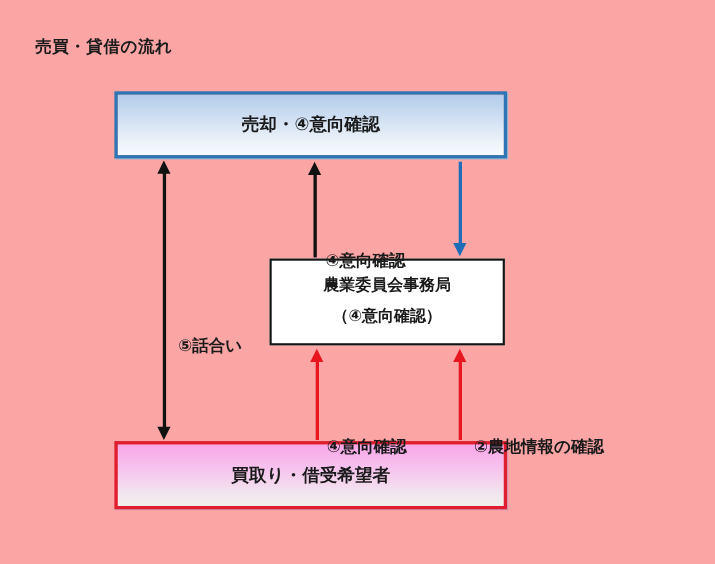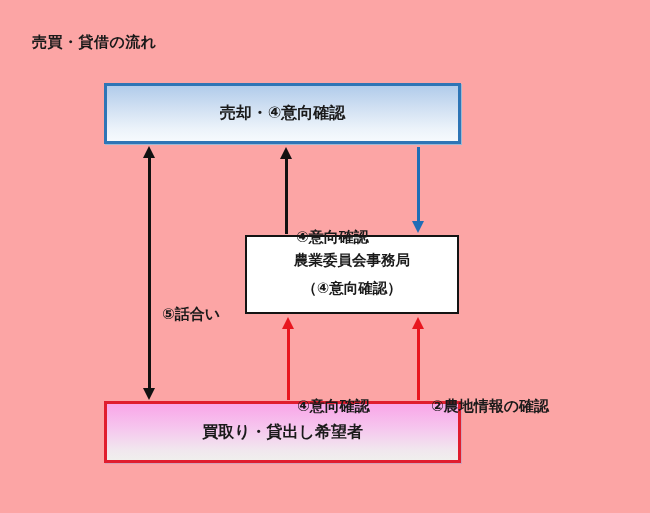--- a/index.html
+++ b/index.html
@@ -96,21 +96,21 @@
   <div class="node node-seller">
     <span>売却・④意向確認</span>
   </div>
 
   <div class="node node-office">
     <span>農業委員会事務局</span>
     <span>（④意向確認）</span>
   </div>
 
   <div class="node node-buyer">
-    <span>買取り・貸出し希望者</span>
+    <span>買取り・借受希望者</span>
   </div>
 
   <div class="arrow">
     <div class="head" style="left:143px; top:146px; border-left:6.5px solid transparent; border-right:6.5px solid transparent; border-bottom:12px solid #111111;"></div>
     <div class="shaft" style="left:148px; top:156px; width:3px; height:234px; background:#111111;"></div>
     <div class="head" style="left:143px; top:388px; border-left:6.5px solid transparent; border-right:6.5px solid transparent; border-top:12px solid #111111;"></div>
   </div>
 
   <div class="arrow">
     <div class="head" style="left:280px; top:147px; border-left:6.5px solid transparent; border-right:6.5px solid transparent; border-bottom:12px solid #111111;"></div>

